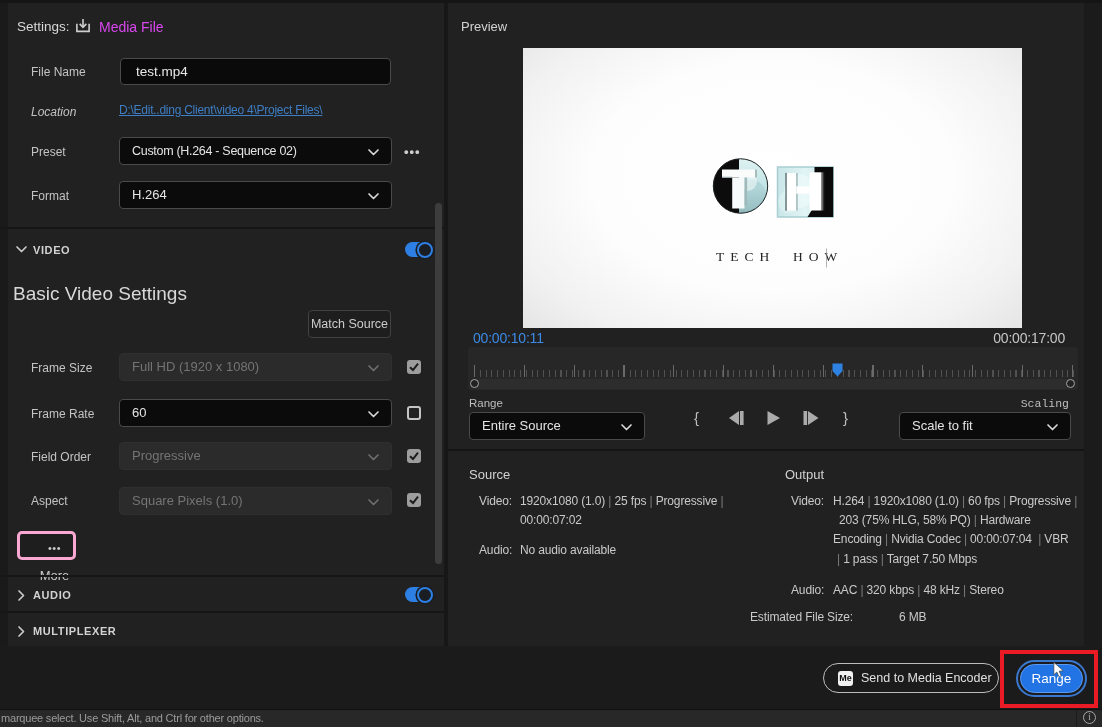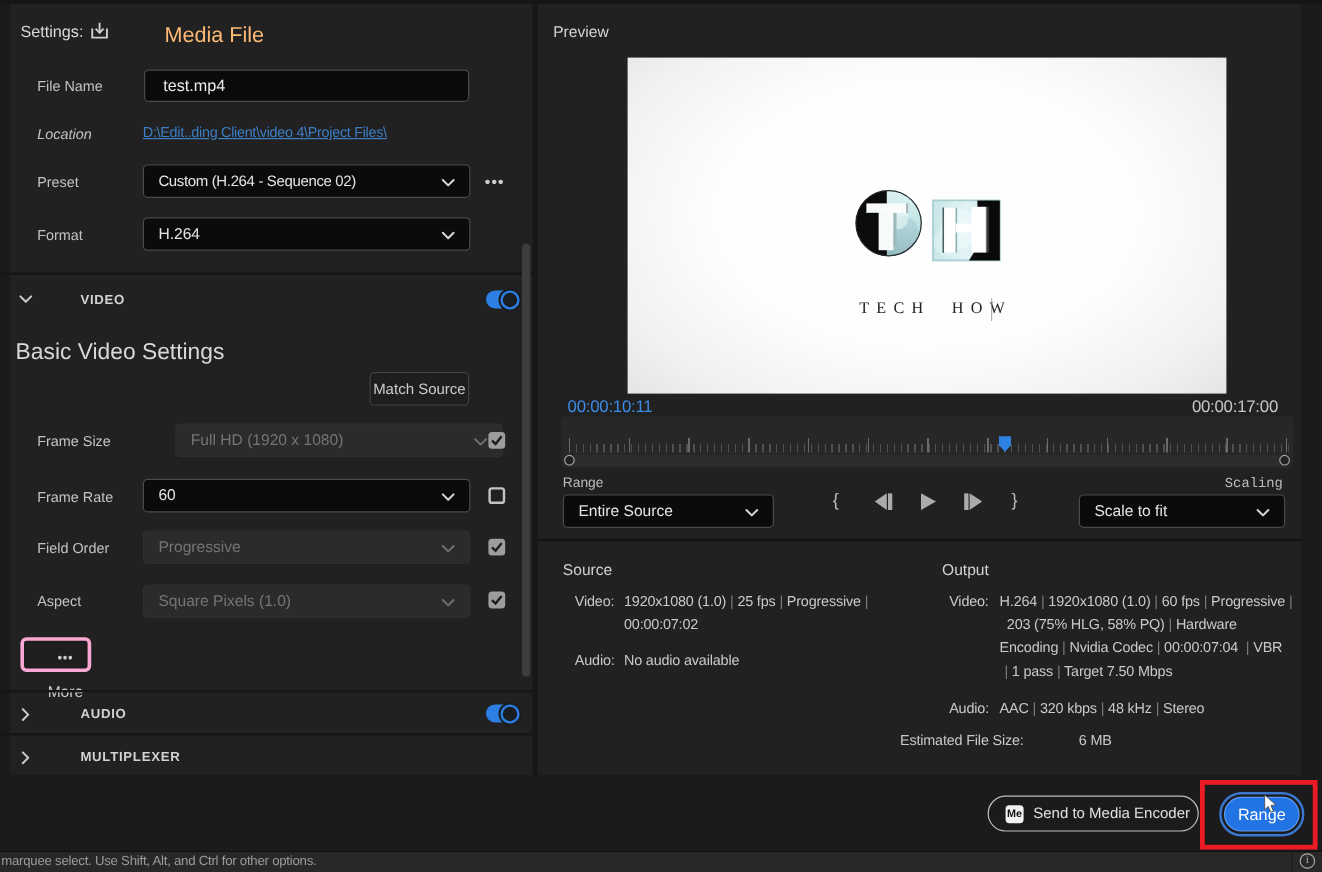--- a/index.html
+++ b/index.html
@@ -6,21 +6,21 @@
   body{width:1102px;height:727px;background:#1a1a1a;font-family:"Liberation Sans",sans-serif;overflow:hidden;position:relative;}
   .abs{position:absolute;}
   .lbl{position:absolute;font-size:12px;color:#c3c3c3;}
   .dd{position:absolute;left:119px;width:273px;height:28px;background:#0b0b0b;border:1px solid #4a4a4a;border-radius:4px;box-sizing:border-box;color:#e4e4e4;font-size:13px;line-height:26px;padding-left:12px;}
   .dd.dis{background:#2b2b2b;border:1px solid #2f2f2f;color:#747474;}
   .chv{position:absolute;right:11px;top:10px;}
   .cb{position:absolute;left:407px;width:14px;height:14px;border-radius:3px;box-sizing:border-box;}
   .cb.on{background:#9d9d9d;}
   .cb.off{background:transparent;border:2px solid #c4c4c4;}
   .divl{position:absolute;left:0;width:444px;height:2px;background:#161616;}
-  .secttl{position:absolute;left:33px;font-size:11px;font-weight:bold;color:#d2d2d2;letter-spacing:0.6px;margin-left:34px;}
+  .secttl{position:absolute;left:33px;font-size:11px;font-weight:bold;color:#d2d2d2;letter-spacing:0.6px;}
   .tgl{position:absolute;left:405px;width:26px;height:15px;background:#2d7fe3;border-radius:8px;}
   .tgl::after{content:"";position:absolute;right:-1.5px;top:-0.5px;width:16px;height:16px;border-radius:50%;background:#1a1d22;border:2.5px solid #2d7fe3;box-sizing:border-box;box-shadow:0 0 0 1.6px #191c20;}
   .infot{position:absolute;font-size:12px;color:#c9c9c9;line-height:19.2px;letter-spacing:-0.15px;}
   .sep{color:#7d7d7d;}
 </style>
 </head>
 <body>
 
 <div class="abs" style="left:0;top:0;width:1102px;height:3px;background:#151515;"></div>
 
@@ -33,21 +33,21 @@
 <div class="abs" style="left:448px;top:3px;width:636px;height:643px;background:#212121;"></div>
 <div class="abs" style="left:1086px;top:3px;width:16px;height:643px;background:#1b1b1b;"></div>
 
 <div id="leftpanel">
   <div class="abs" style="left:17px;top:19px;font-size:13.5px;color:#d8d8d8;">Settings:</div>
   <svg class="abs" style="left:75px;top:18px;" width="16" height="16" viewBox="0 0 17 17">
     <path d="M2 6 v8.2 h13 V6" fill="none" stroke="#cfcfcf" stroke-width="1.7"></path>
     <path d="M8.5 1 v8" stroke="#cfcfcf" stroke-width="1.7"></path>
     <path d="M5 6.2 L8.5 10 L12 6.2" fill="none" stroke="#cfcfcf" stroke-width="1.7"></path>
   </svg>
-  <div class="abs" style="left:99px;top:19px;font-size:18px;color:#fdba74;margin-left:38px;">Media File</div>
+  <div class="abs" style="left:99px;top:19px;font-size:14px;color:#d946ef;">Media File</div>
 
   <div class="lbl" style="left:31px;top:65px;">File Name</div>
   <div class="abs" style="left:120px;top:58px;width:271px;height:27px;background:#0a0a0a;border:1px solid #4a4a4a;border-radius:4px;box-sizing:border-box;color:#e9e9e9;font-size:13.5px;line-height:25px;padding-left:15px;">test.mp4</div>
 
   <div class="lbl" style="left:31px;top:105px;font-style:italic;">Location</div>
   <div class="abs" style="left:119px;top:103px;font-size:12px;color:#3d7ec5;text-decoration:underline;letter-spacing:-0.25px;">D:\Edit..ding Client\video 4\Project Files\</div>
 
   <div class="lbl" style="left:31px;top:145px;">Preset</div>
   <div class="dd" style="top:137px;font-size:12.5px;letter-spacing:-0.3px;">Custom (H.264 - Sequence 02)
     <svg class="chv" width="13" height="9" viewBox="0 0 13 9">
@@ -69,21 +69,21 @@
       <path d="M2 2 L6.5 6.5 L11 2" stroke="#c9c9c9" stroke-width="1.7" fill="none" stroke-linecap="round" stroke-linejoin="round"></path>
     </svg>
   <div class="secttl" style="top:244px;">VIDEO</div>
   <div class="tgl" style="top:242px;"></div>
 
   <div class="abs" style="left:13px;top:283px;font-size:19px;color:#d8d8d8;">Basic Video Settings</div>
 
   <div class="abs" style="left:308px;top:310px;width:83px;height:28px;background:#1e1e1e;border:1px solid #414141;border-radius:4px;box-sizing:border-box;text-align:center;color:#cccccc;font-size:12.5px;line-height:26px;">Match Source</div>
 
   <div class="lbl" style="left:31px;top:361px;">Frame Size</div>
-  <div class="dd dis" style="top:353px;margin-left:27px;">Full HD (1920 x 1080)
+  <div class="dd dis" style="top:353px;">Full HD (1920 x 1080)
     <svg class="chv" width="13" height="9" viewBox="0 0 13 9">
         <path d="M2 2 L6.5 6.5 L11 2" stroke="#6e6e6e" stroke-width="1.7" fill="none" stroke-linecap="round" stroke-linejoin="round"></path>
       </svg>
   </div>
   <div class="cb on" style="top:360px;"><svg width="14" height="14" viewBox="0 0 14 14">
         <path d="M3 7.2 L6 10 L11 3.6" stroke="#1c1c1c" stroke-width="2" fill="none"></path>
       </svg></div>
 
   <div class="lbl" style="left:31px;top:407px;">Frame Rate</div>
   <div class="dd" style="top:399px;">60

